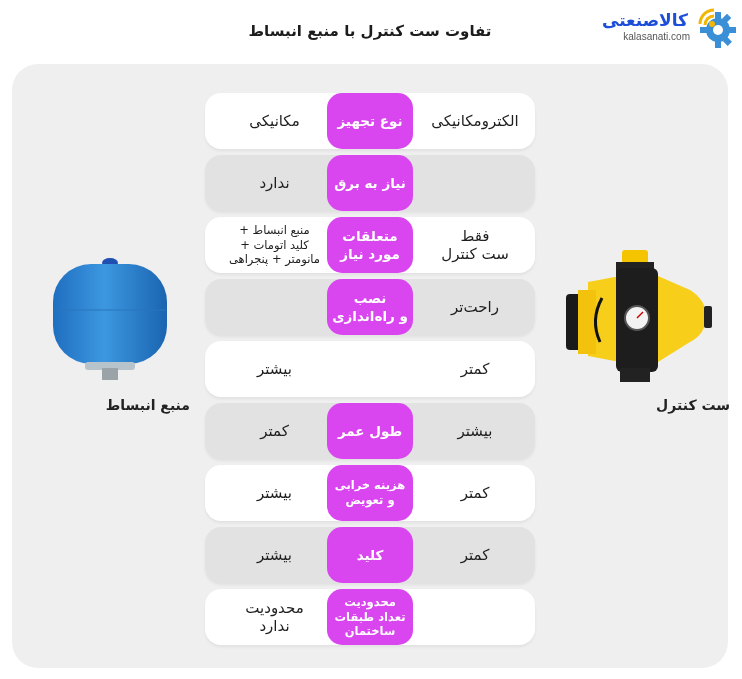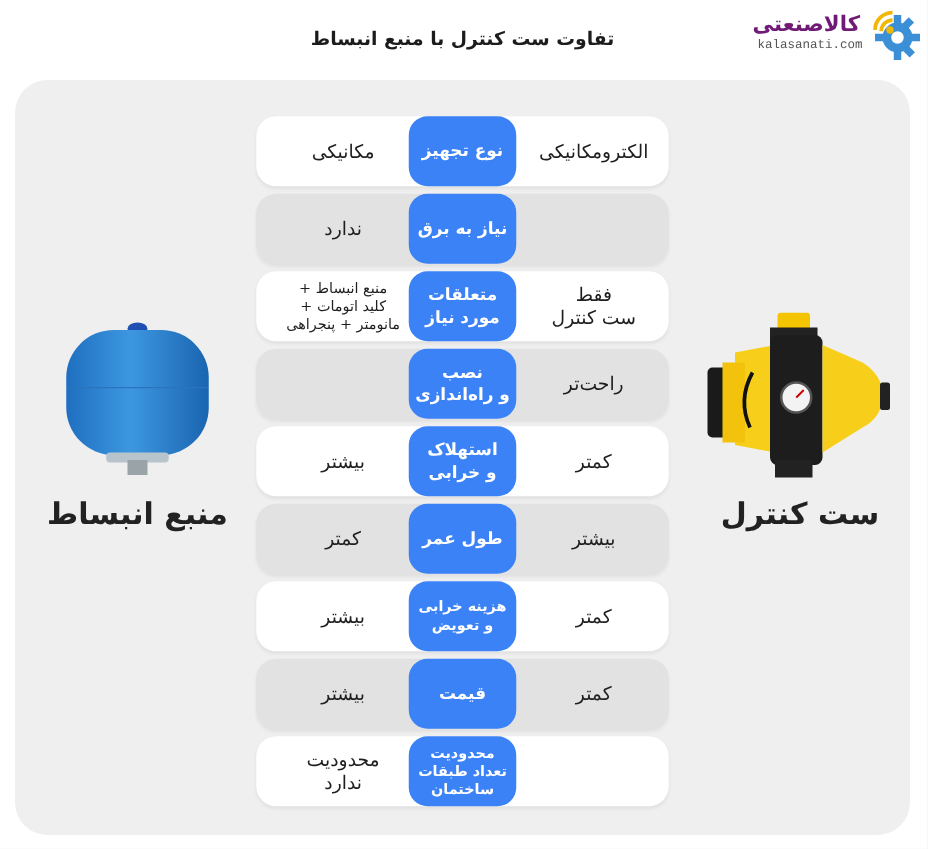--- a/index.html
+++ b/index.html
@@ -5,47 +5,47 @@
   html, body { margin:0; padding:0; }
   body {
     width:742px; height:679px; background:#ffffff; position:relative; overflow:hidden;
     font-family:"DejaVu Sans", sans-serif; direction:rtl;
   }
   .title {
     position:absolute; left:220px; top:22px; width:300px; text-align:center;
     font-size:15px; font-weight:bold; color:#1c1c1c; letter-spacing:-0.5px;
   }
   .logo { position:absolute; left:614px; top:4px; width:122px; height:44px; }
-  .logo-text-fa { position:absolute; right:48px; top:6px; font-size:17px; font-weight:bold; color:#701a75; white-space:nowrap; }
-  .logo-text-en { position:absolute; right:46px; top:27px; font-size:10px; color:#555; direction:ltr; font-family:Liberation Mono, monospace; }
+  .logo-text-fa { position:absolute; right:48px; top:6px; font-size:17px; font-weight:bold; color:#1d4ed8; white-space:nowrap; }
+  .logo-text-en { position:absolute; right:46px; top:27px; font-size:10px; color:#555; direction:ltr; font-family:Liberation Sans, sans-serif; }
   .logo-gear { position:absolute; right:0; top:2px; width:42px; height:42px; }
   .panel {
     position:absolute; left:12px; top:64px; width:716px; height:604px;
     background:#efefef; border-radius:26px;
   }
   .product { position:absolute; text-align:center; }
-  .product .label { font-size:24px; font-weight:bold; color:#222; margin-top:8px; }
+  .product .label { font-size:14px; font-weight:bold; color:#222; margin-top:8px;text-align:right; }
   .tank { left:30px; top:250px; width:160px; }
   .pump { left:550px; top:250px; width:180px; }
   .rows { position:absolute; left:205px; top:93px; width:330px; }
   .row {
     position:absolute; left:0; width:330px; height:56px; border-radius:16px;
     box-shadow:0 2px 3px rgba(0,0,0,0.06);
   }
   .row.white { background:#ffffff; }
   .row.grey { background:#e2e2e2; }
   .cell-right, .cell-left {
     position:absolute; top:0; height:56px; display:flex; align-items:center; justify-content:center;
     text-align:center; color:#1e1e1e; line-height:1.2;
   }
   .cell-right { right:0; width:120px; font-size:15px; }
   .cell-left { left:0; width:139px; font-size:15px; }
   .cell-left.small { font-size:11.5px; line-height:1.3; }
   .pill {
-    position:absolute; left:122px; top:0; width:86px; height:56px; background:#3b82f6;
+    position:absolute; left:122px; top:0; width:86px; height:56px; background:#d946ef;
     border-radius:15px; color:#ffffff; display:flex; align-items:center; justify-content:center;
     text-align:center; font-size:13.5px; font-weight:bold; line-height:1.35;
   }
   .pill.small { font-size:11.5px; line-height:1.3; }
   .ml { white-space:pre-line; }
 </style>
 </head>
 <body>
 
 <div class="title">تفاوت ست کنترل با منبع انبساط</div>
@@ -127,38 +127,36 @@
 کلید اتومات +
 مانومتر + پنجراهی</div>
   </div>
   <div class="row grey" style="top:186px">
     <div class="cell-right ml">راحت‌تر</div>
     <div class="pill ml">نصب
 و راه‌اندازی</div>
   </div>
   <div class="row white" style="top:248px">
     <div class="cell-right ml">کمتر</div>
-    <div class="pill ml">استهلاک
-و خرابی</div>
     <div class="cell-left ml">بیشتر</div>
   </div>
   <div class="row grey" style="top:310px">
     <div class="cell-right ml">بیشتر</div>
     <div class="pill ml">طول عمر</div>
     <div class="cell-left ml">کمتر</div>
   </div>
   <div class="row white" style="top:372px">
     <div class="cell-right ml">کمتر</div>
     <div class="pill ml small">هزینه خرابی
 و تعویض</div>
     <div class="cell-left ml">بیشتر</div>
   </div>
   <div class="row grey" style="top:434px">
     <div class="cell-right ml">کمتر</div>
-    <div class="pill ml">قیمت</div>
+    <div class="pill ml">کلید</div>
     <div class="cell-left ml">بیشتر</div>
   </div>
   <div class="row white" style="top:496px">
     <div class="pill ml small">محدودیت
 تعداد طبقات
 ساختمان</div>
     <div class="cell-left ml">محدودیت
 ندارد</div>
   </div>
 </div>

